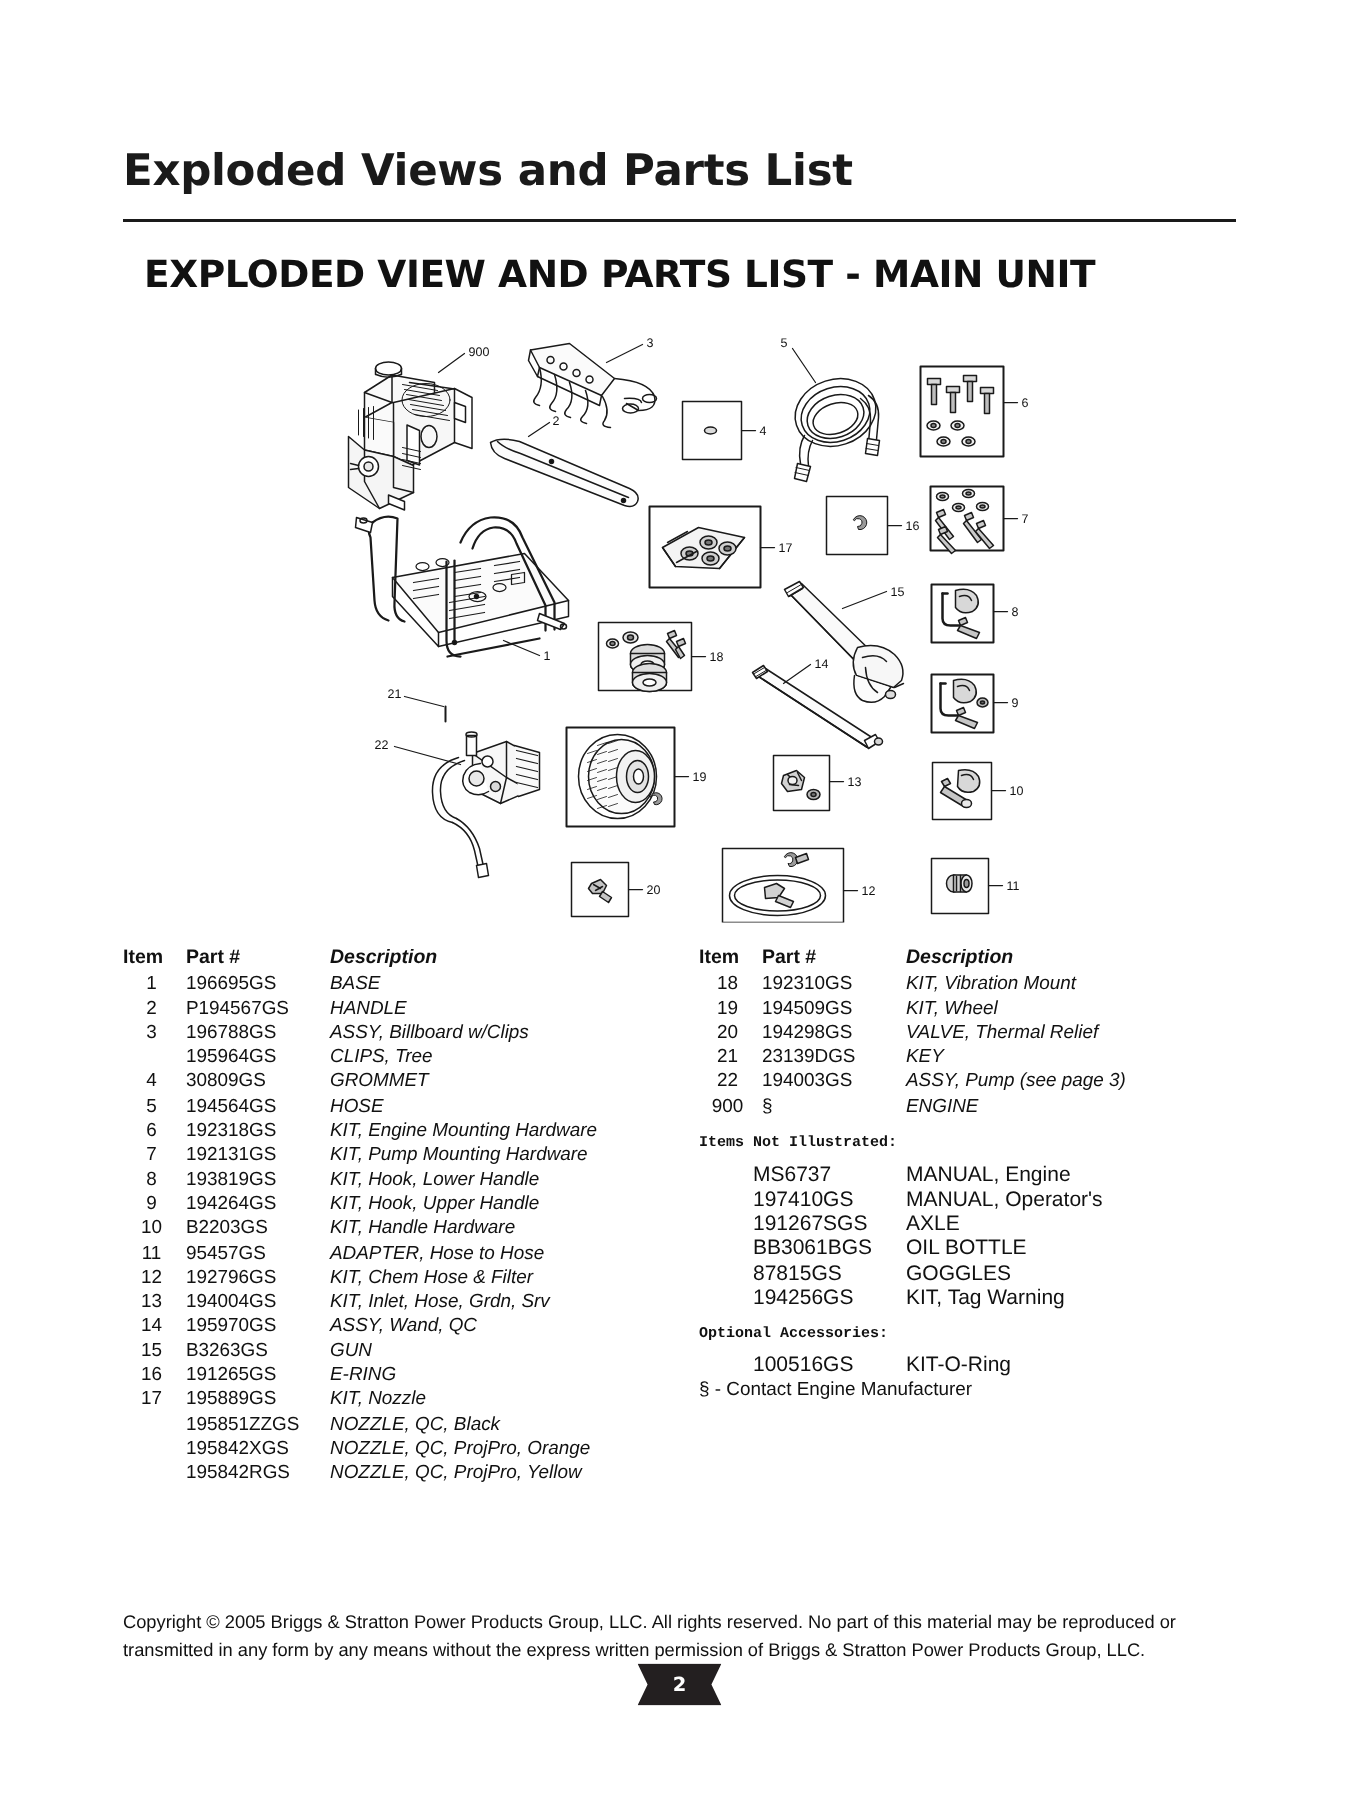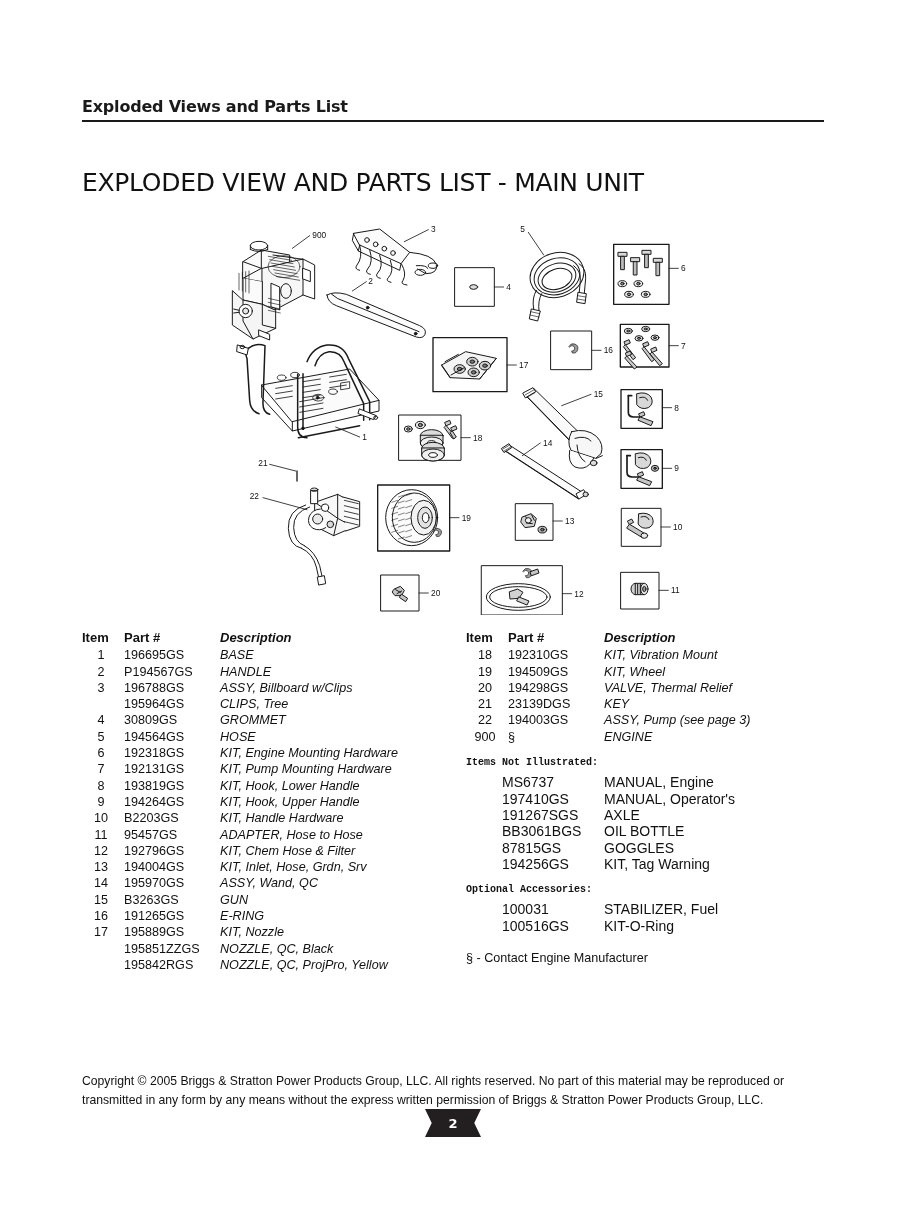--- a/index.html
+++ b/index.html
@@ -15,39 +15,39 @@
     overflow: hidden;
   }
 
   
   #page-header {
     position: absolute;
     left: 82px; top: 98px; width: 742px;
   }
   #page-header .hdr-title {
     font-family: "DejaVu Sans", sans-serif;
-    font-size: 16px;
+    font-size: 29px;
     font-weight: bold;
     letter-spacing: -0.2px;
     color: #1a1a1a;
     line-height: 1.1;
-    padding-bottom: 4px;
+    padding-bottom: 16px;
   }
   #page-header .hdr-rule {
     height: 2px;
     background: #1a1a1a;
     width: 742px;
   }
 
   #section-title {
     position: absolute;
-    left: 82px; top: 168px; width: 742px;
+    left: 96px; top: 168px; width: 742px;
     font-family: "DejaVu Sans", sans-serif;
     font-size: 25px;
-    font-weight: normal;
+    font-weight: bold;
     letter-spacing: -0.3px;
     color: #111111;
   }
 
   
   #diagram {
     position: absolute;
     left: 200px; top: 215px;
     width: 516px; height: 400px;
   }
@@ -93,21 +93,20 @@
   .nlist { width: 100%; border-collapse: collapse; }
   .nlist td {
     padding: 0; vertical-align: top;
     line-height: 16.3px; font-size: 14px;
     white-space: nowrap;
   }
   .n-pad { width: 36px; }
   .n-part { width: 102px; }
 
   .note-line {
-    margin-top: 16px;
     font-size: 12.6px;
   }
 
   
   #copyright {
     position: absolute;
     left: 82px; top: 1072px; width: 740px;
     font-size: 12.2px;
     line-height: 18.5px;
     color: #111111;
@@ -645,20 +644,25 @@
           <td class="c-part">195889GS</td>
           <td class="c-desc">KIT, Nozzle</td>
         </tr>
       <tr>
           <td class="c-item"></td>
           <td class="c-part">195851ZZGS</td>
           <td class="c-desc">NOZZLE, QC, Black</td>
         </tr>
       <tr>
           <td class="c-item"></td>
+          <td class="c-part">195842XGS</td>
+          <td class="c-desc">NOZZLE, QC, ProjPro, Orange</td>
+        </tr>
+      <tr>
+          <td class="c-item"></td>
           <td class="c-part">195842RGS</td>
           <td class="c-desc">NOZZLE, QC, ProjPro, Yellow</td>
         </tr>
     </tbody>
   </table>
 </div>
 
 <div id="parts-right" class="parts-col">
   <table class="ptable">
     <thead>
@@ -736,25 +740,20 @@
           <td>KIT, Tag Warning</td>
         </tr>
     </tbody>
   </table>
 
   <div class="sub-head">Optional Accessories:</div>
   <table class="nlist">
     <tbody>
       <tr>
           <td class="n-pad"></td>
-          <td class="n-part">100031</td>
-          <td>STABILIZER, Fuel</td>
-        </tr>
-      <tr>
-          <td class="n-pad"></td>
           <td class="n-part">100516GS</td>
           <td>KIT-O-Ring</td>
         </tr>
     </tbody>
   </table>
 
   <div class="note-line">§ - Contact Engine Manufacturer</div>
 </div>
 
 <div id="copyright">Copyright © 2005 Briggs &amp; Stratton Power Products Group, LLC.  All rights reserved.  No part of this material may be reproduced or transmitted in any form by any means without the express written permission of Briggs &amp; Stratton Power Products Group, LLC.</div>

